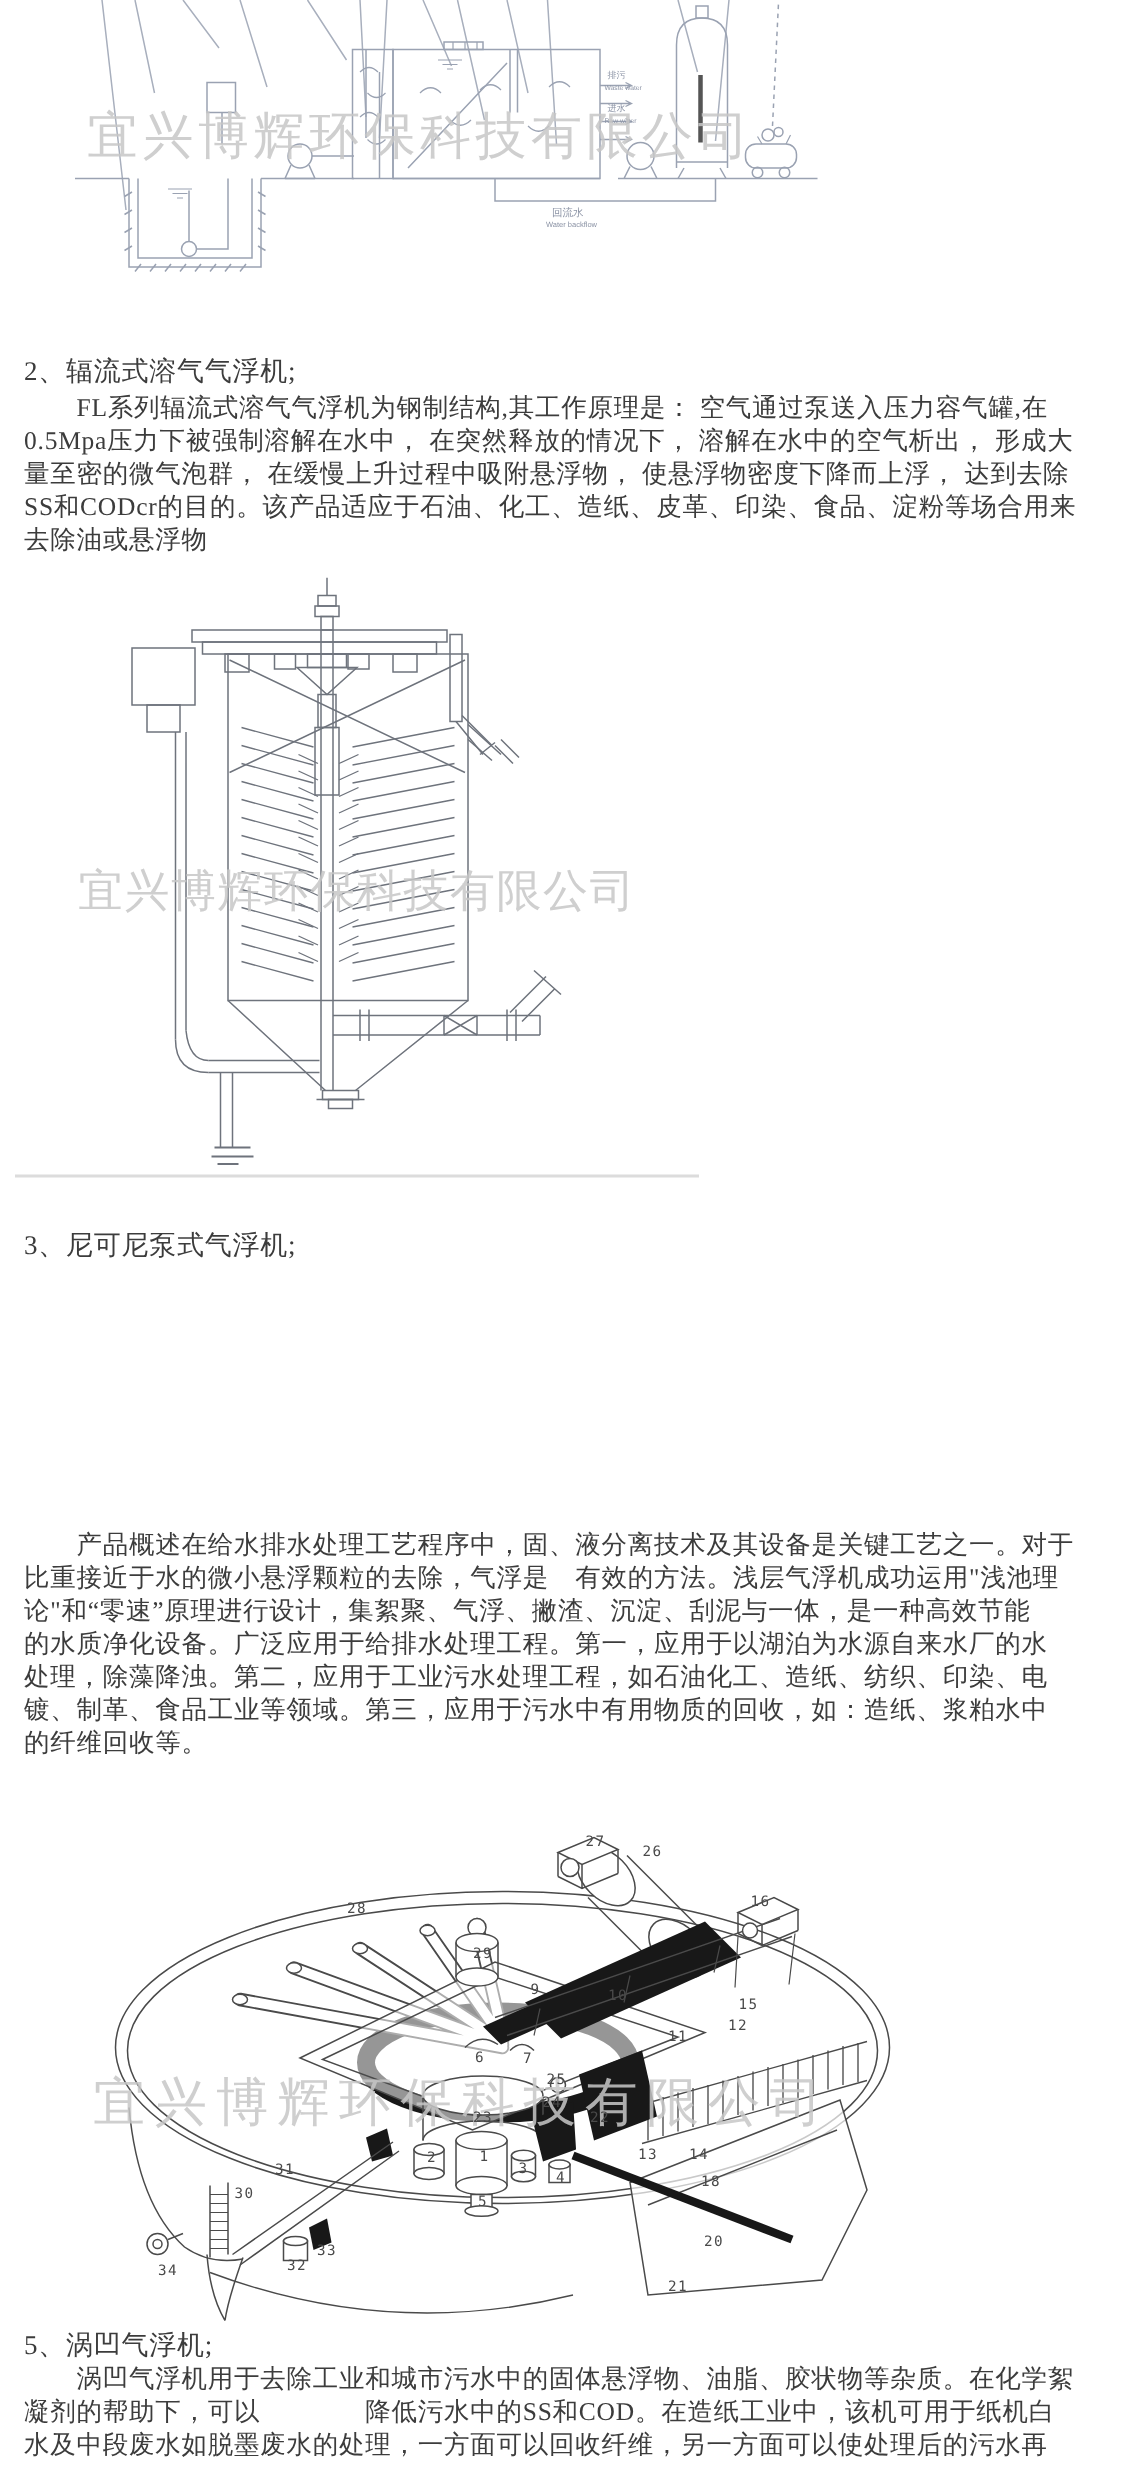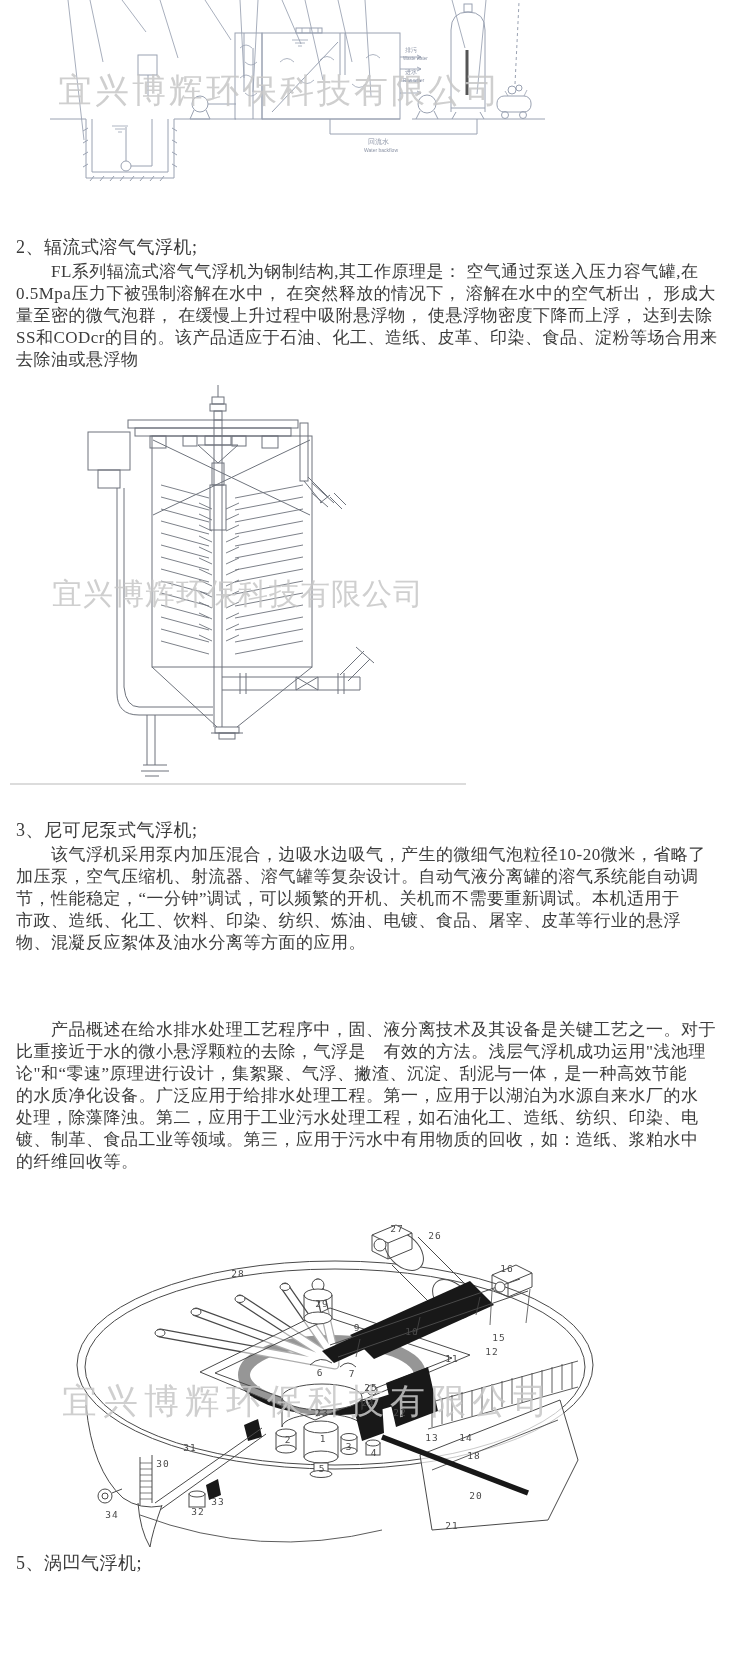--- a/index.html
+++ b/index.html
@@ -190,25 +190,20 @@
       <path d="M240,288 V309 M246,288 V309 M338,288 V309 M344,288 V309"></path>
       <path d="M296,292 L318,305 M296,305 L318,292 M296,292 V305 M318,292 V305"></path>
       <path d="M340,290 L364,266 M348,296 L370,274 M356,262 L374,278"></path>
     </g>
   </svg>
 
   <div id="wm2" class="watermark">宜兴博辉环保科技有限公司</div>
   <div class="sep-line"></div>
 
   <div class="heading" style="top:817px">3、尼可尼泵式气浮机;</div>
-  <div class="para" style="top:844px">　　该气浮机采用泵内加压混合，边吸水边吸气，产生的微细气泡粒径10-20微米，省略了
-加压泵，空气压缩机、射流器、溶气罐等复杂设计。自动气液分离罐的溶气系统能自动调
-节，性能稳定，“一分钟”调试，可以频繁的开机、关机而不需要重新调试。本机适用于
-市政、造纸、化工、饮料、印染、纺织、炼油、电镀、食品、屠宰、皮革等行业的悬浮
-物、混凝反应絮体及油水分离等方面的应用。</div>
 
   <div class="para" style="top:1019px">　　产品概述在给水排水处理工艺程序中，固、液分离技术及其设备是关键工艺之一。对于
 比重接近于水的微小悬浮颗粒的去除，气浮是　有效的方法。浅层气浮机成功运用"浅池理
 论"和“零速”原理进行设计，集絮聚、气浮、撇渣、沉淀、刮泥与一体，是一种高效节能
 的水质净化设备。广泛应用于给排水处理工程。第一，应用于以湖泊为水源自来水厂的水
 处理，除藻降浊。第二，应用于工业污水处理工程，如石油化工、造纸、纺织、印染、电
 镀、制革、食品工业等领域。第三，应用于污水中有用物质的回收，如：造纸、浆粕水中
 的纤维回收等。</div>
 
   <svg style="top:1215px" width="750" height="345" viewBox="0 0 750 345" fill="none" stroke="#4a4a4a" stroke-width="1">
@@ -359,14 +354,17 @@
       <span class="co" style="left: 238px; top: 1273px;">28</span>
       <span class="co" style="left: 322px; top: 1303px;">29</span>
       <span class="co" style="left: 163px; top: 1463px;">30</span>
       <span class="co" style="left: 190px; top: 1447px;">31</span>
       <span class="co" style="left: 198px; top: 1511px;">32</span>
       <span class="co" style="left: 218px; top: 1501px;">33</span>
       <span class="co" style="left: 112px; top: 1514px;">34</span>
     </div>
 
   <div class="heading" style="top:1550px">5、涡凹气浮机;</div>
+  <div class="para" style="top:1575px">　　涡凹气浮机用于去除工业和城市污水中的固体悬浮物、油脂、胶状物等杂质。在化学絮
+凝剂的帮助下，可以　　　　降低污水中的SS和COD。在造纸工业中，该机可用于纸机白
+水及中段废水如脱墨废水的处理，一方面可以回收纤维，另一方面可以使处理后的污水再</div>
 
 </div>
 
 </body></html>

